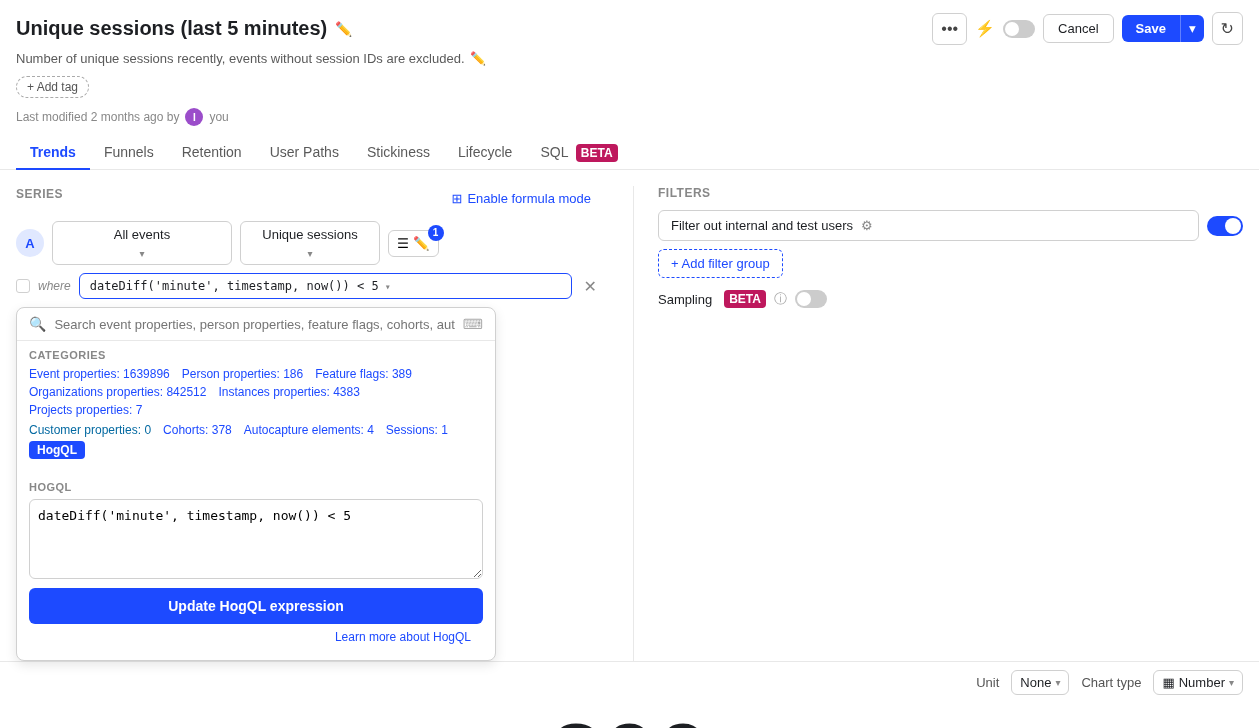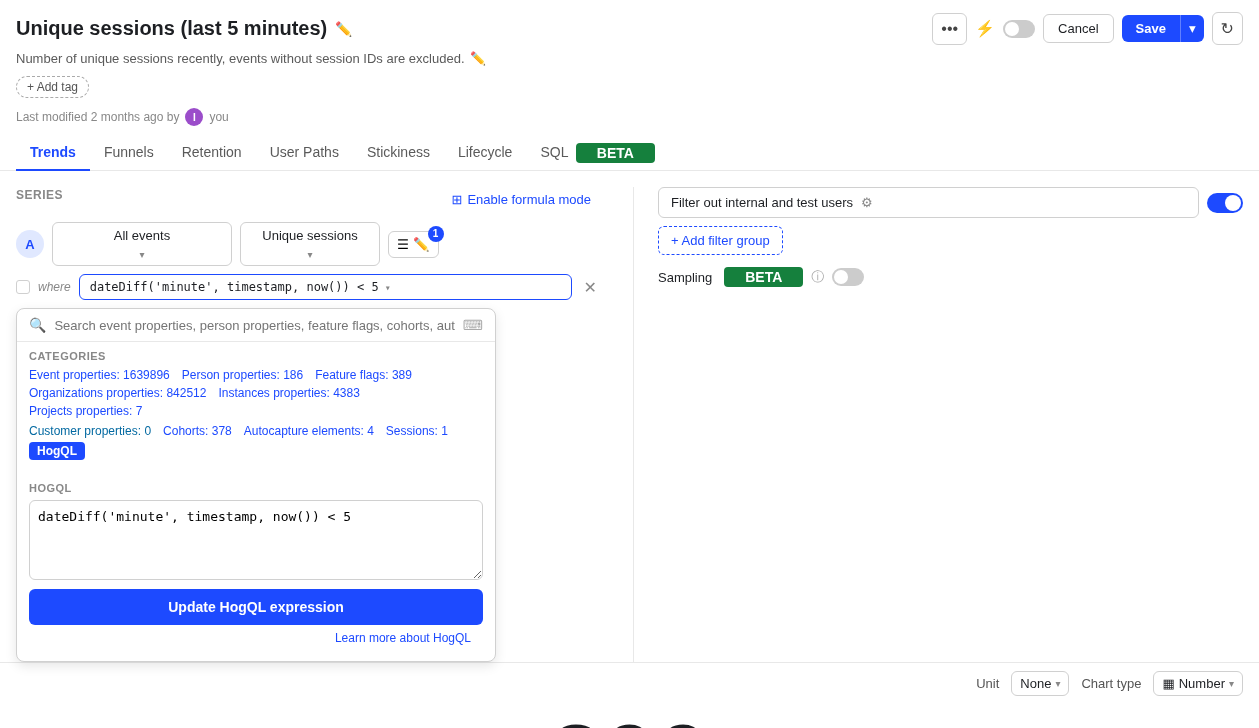--- a/index.html
+++ b/index.html
@@ -21,24 +21,24 @@
     .lightning-icon { font-size: 16px; }
     .toggle-sm { width: 32px; height: 18px; background: #ccc; border-radius: 9px; display: inline-block; position: relative; cursor: pointer; }
     .toggle-sm::after { content: ''; position: absolute; width: 14px; height: 14px; background: #fff; border-radius: 50%; top: 2px; left: 2px; transition: 0.2s; }
 
     .subtitle { padding: 2px 16px 6px; font-size: 13px; color: #5a5a5a; display: flex; align-items: center; gap: 6px; }
     .tags-row { padding: 4px 16px 8px; }
     .add-tag-btn { display: inline-flex; align-items: center; gap: 4px; padding: 3px 10px; border: 1px dashed #aaa; border-radius: 12px; font-size: 12px; color: #555; cursor: pointer; background: none; }
     .meta-row { padding: 2px 16px 10px; font-size: 12px; color: #888; display: flex; align-items: center; gap: 6px; }
     .avatar { width: 18px; height: 18px; border-radius: 50%; background: #9b4dca; color: #fff; font-size: 10px; display: inline-flex; align-items: center; justify-content: center; font-weight: 700; }
 
-    .tabs { display: flex; border-bottom: 1px solid #e8e8e8; padding: 0 16px; }
+    .tabs { display: flex; border-bottom: 1px solid #e8e8e8; padding: 0 16px; align-items: flex-end; }
     .tab { padding: 8px 14px; font-size: 14px; color: #5a5a5a; cursor: pointer; border-bottom: 2px solid transparent; margin-bottom: -1px; }
     .tab.active { color: #1d4aff; border-bottom-color: #1d4aff; font-weight: 600; }
-    .beta-badge { background: #15803d; color: #fff; font-size: 14px; font-weight: 700; padding: 2px 21px; border-radius: 4px; margin-left: 4px; vertical-align: middle; }
+    .beta-badge { background: #be185d; color: #fff; font-size: 12px; font-weight: 700; padding: 2px 5px; border-radius: 4px; margin-left: 4px; vertical-align: middle; }
 
     .series-panel { flex: 1; min-width: 0; }
     .filters-panel { flex: 1; min-width: 0; padding-left: 24px; border-left: 1px solid #e8e8e8; margin-left: 16px; }
 
     .panel-label { font-size: 12px; font-weight: 700; color: #888; text-transform: uppercase; letter-spacing: 0.5px; margin-bottom: 10px; }
 
     .series-row { display: flex; align-items: center; gap: 8px; margin-bottom: 8px; }
     .series-letter { width: 28px; height: 28px; border-radius: 50%; background: #e0e8ff; color: #1d4aff; font-weight: 700; font-size: 13px; display: flex; align-items: center; justify-content: center; }
     .select-box { border: 1px solid #d0d0d0; border-radius: 6px; padding: 5px 10px; font-size: 13px; background: #fff; cursor: pointer; display: flex; align-items: center; gap: 6px; flex-direction: column; }
     .select-box-wide { min-width: 180px; }
@@ -217,20 +217,21 @@
       <div class="hogql-section">
         <div class="hogql-label">HOGQL</div>
         <textarea class="hogql-textarea" style="">dateDiff('minute', timestamp, now()) &lt; 5</textarea>
         <button class="update-hogql-btn">Update HogQL expression</button>
         <a class="learn-link">Learn more about HogQL</a>
       </div>
     </div>
   </div>
 
   <div class="filters-panel">
+    <div class="panel-label">Filters</div>
 
     <div class="filter-row">
       <div class="filter-text-box">
         <span>Filter out internal and test users</span>
         <span class="gear-icon">⚙</span>
       </div>
       <div class="filter-toggle"></div>
     </div>
 
     <div style="margin-bottom:12px;">

